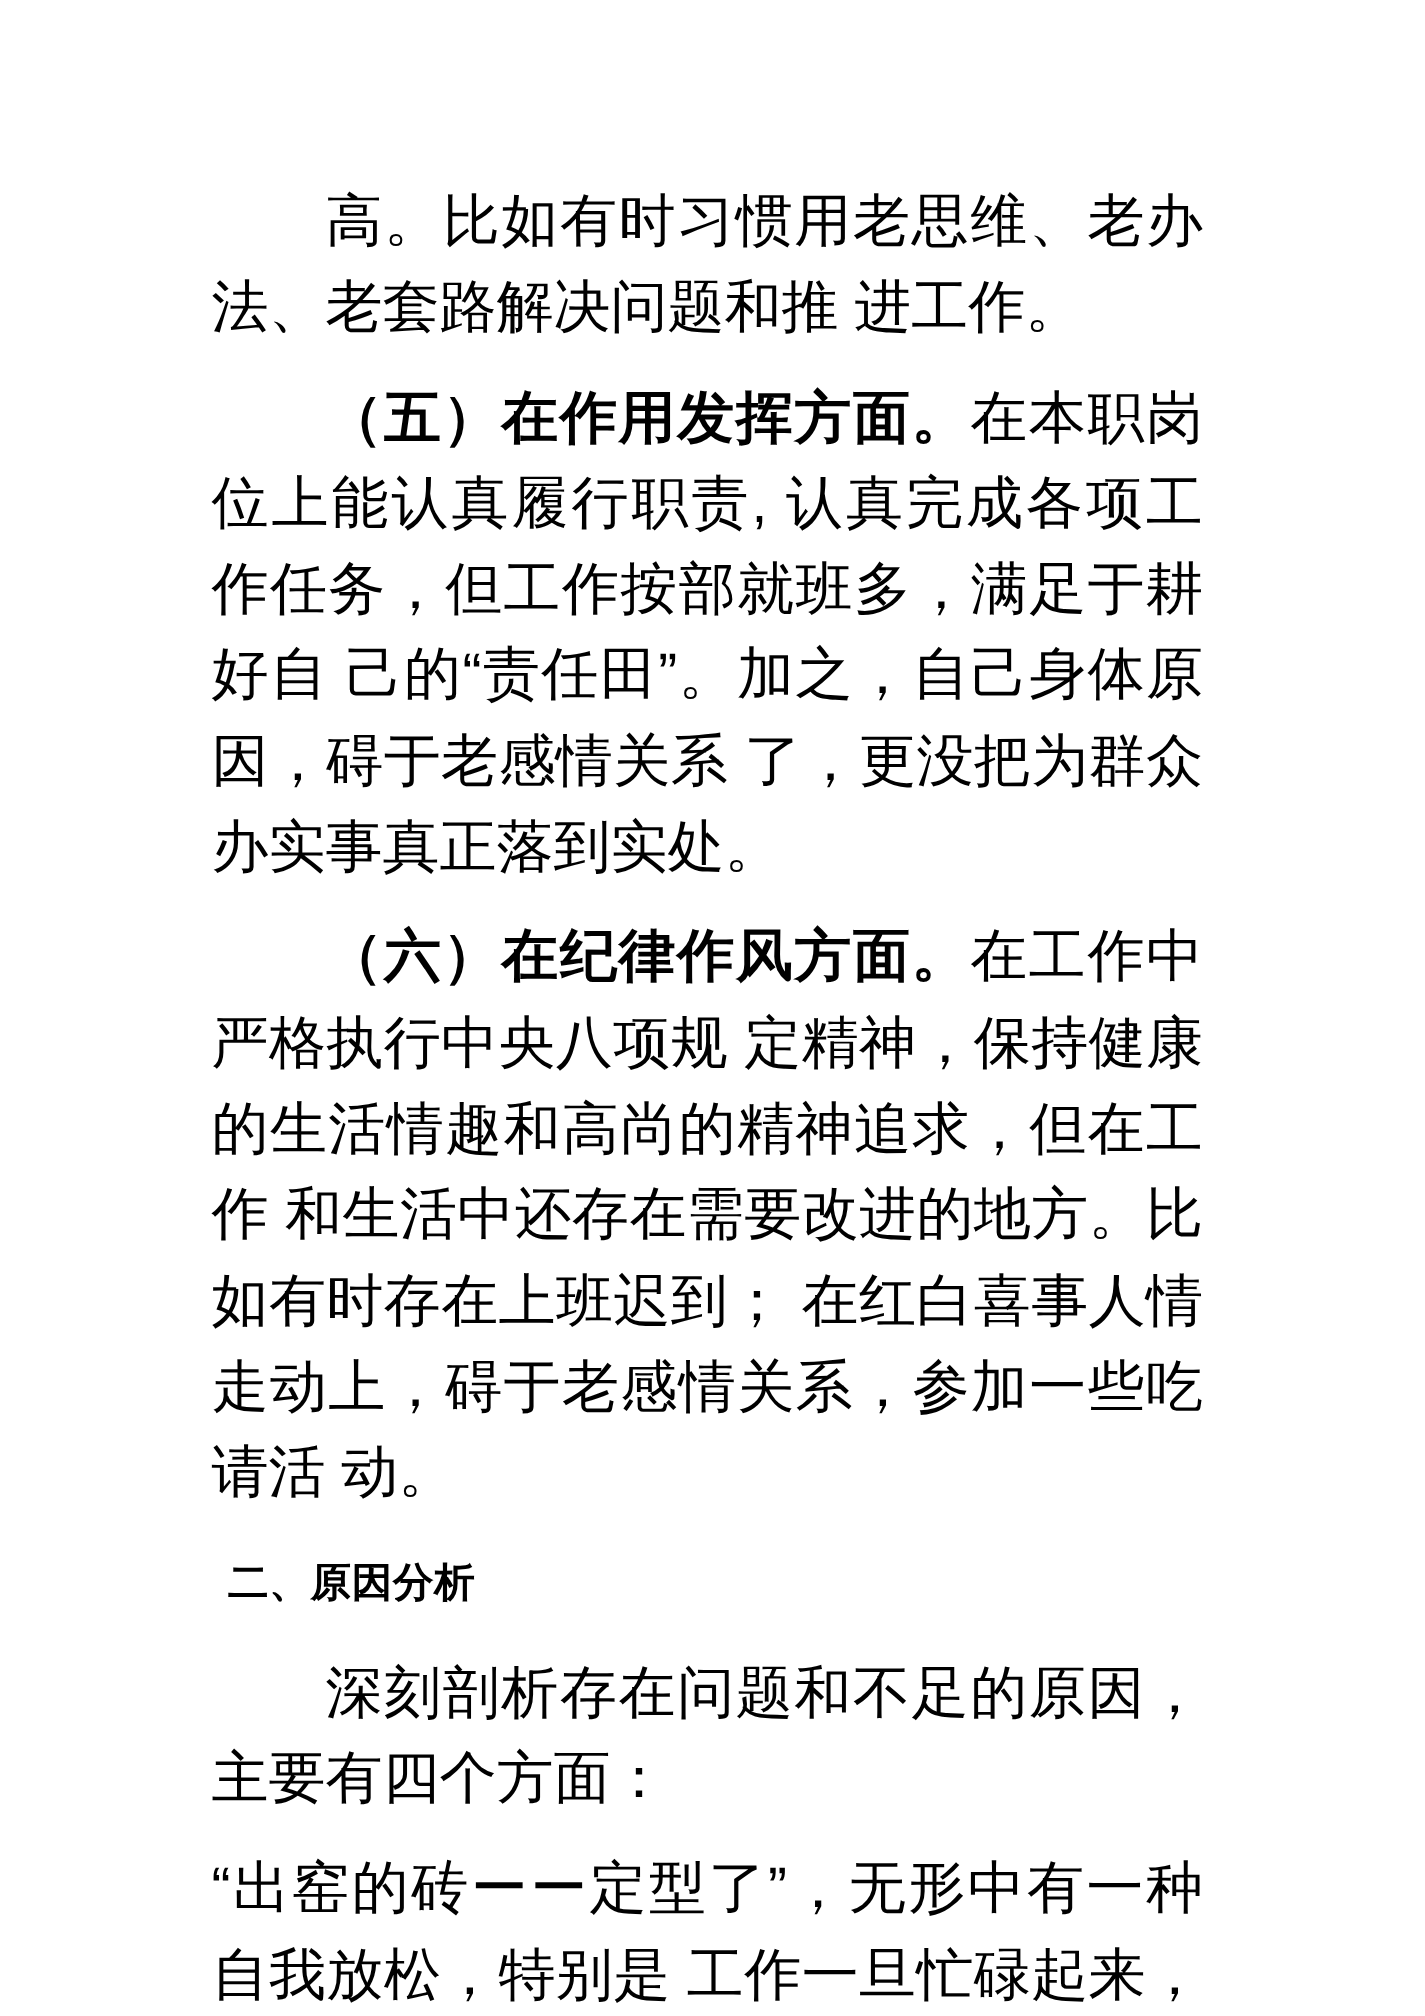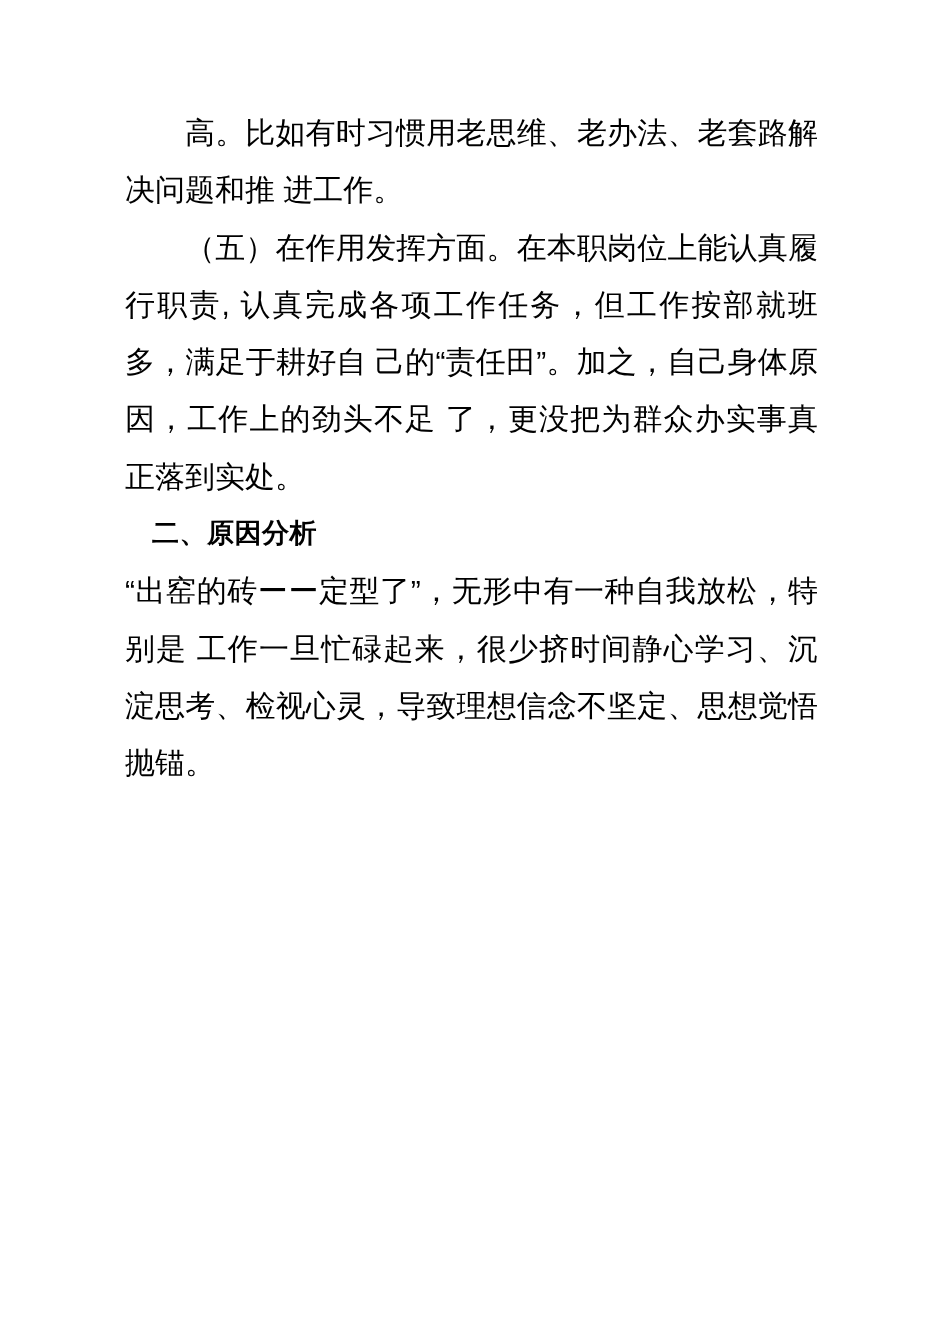--- a/index.html
+++ b/index.html
@@ -22,59 +22,65 @@
     background: #ffffff;
     box-sizing: border-box;
     padding: 104px 132px 0 125px;
   }
   .block {
     margin: 0;
     padding: 0;
   }
   
   .para {
-    font-size: 30px;
+    font-size: 38px;
     line-height: 57.3px;
     text-align: justify;
     text-justify: inter-character;
     text-indent: 2em;
     letter-spacing: 0px;
     word-break: break-all;
-    margin: 0;
+    margin: 16px;
   }
   .para.cont {
     text-indent: 0;
   }
   .hdr {
     font-size: 27px;
     line-height: 57.3px;
     font-weight: bold;
     text-indent: 1em;
     letter-spacing: 0.5px;
     margin: 0;
   }
   .lead {
-    font-weight: normal;
+    font-weight: bold;
   }
 </style>
 </head>
 <body>
 
 <div id="page">
 
   <p class="block para">
     <span>高。比如有时习惯用老思维、老办法、老套路解决问题和推 进工作。</span>
   </p>
 
   <p class="block para">
-    <span class="lead">（五）在作用发挥方面。</span><span>在本职岗位上能认真履行职责, 认真完成各项工作任务，但工作按部就班多，满足于耕好自 己的“责任田”。加之，自己身体原因，工作上的劲头不足 了，更没把为群众办实事真正落到实处。</span>
+    <span class="lead">（五）在作用发挥方面。</span><span>在本职岗位上能认真履行职责, 认真完成各项工作任务，但工作按部就班多，满足于耕好自 己的“责任田”。加之，自己身体原因，碍于老感情关系 了，更没把为群众办实事真正落到实处。</span>
   </p>
 
+  <p class="block para">
+    <span class="lead">（六）在纪律作风方面。</span><span>在工作中严格执行中央八项规 定精神，保持健康的生活情趣和高尚的精神追求，但在工作 和生活中还存在需要改进的地方。比如有时存在上班迟到； 在红白喜事人情走动上，碍于老感情关系，参加一些吃请活 动。</span>
+  </p>
 
   <h2 class="block hdr">二、原因分析</h2>
 
+  <p class="block para">
+    <span>深刻剖析存在问题和不足的原因，主要有四个方面：</span>
+  </p>
 
 
   <p class="block para cont">
     <span>“出窑的砖ーー定型了”，无形中有一种自我放松，特别是 工作一旦忙碌起来，很少挤时间静心学习、沉淀思考、检视心灵，导致理想信念不坚定、思想觉悟抛锚。</span>
   </p>
 
 </div>
 
 </body></html>

